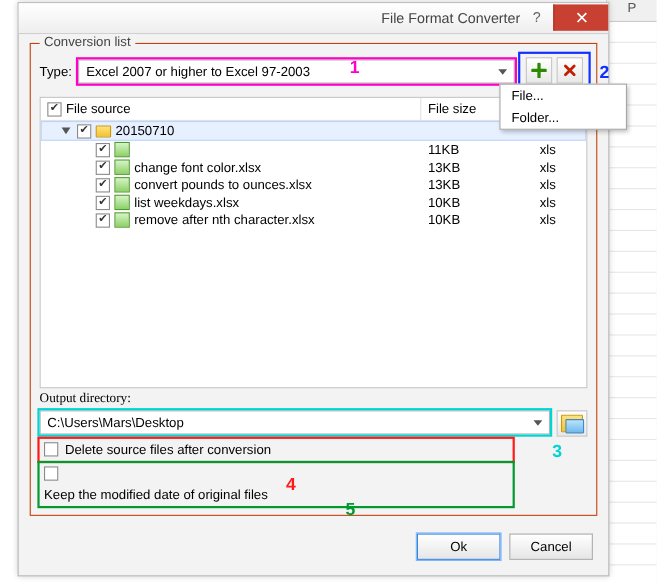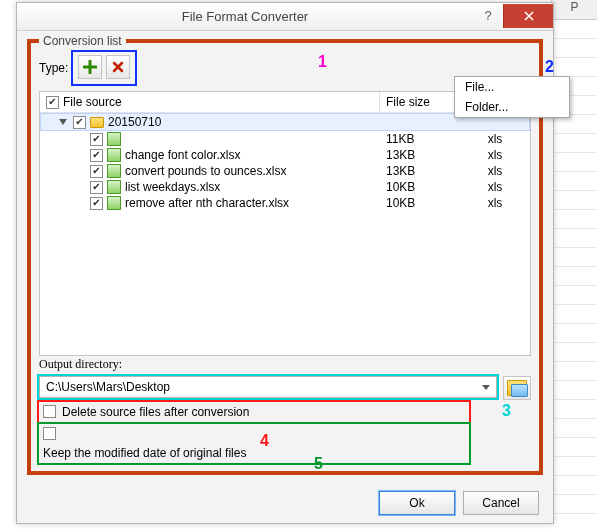--- a/index.html
+++ b/index.html
@@ -1,25 +1,25 @@
 <!DOCTYPE html>
 <html><head>
 <meta charset="utf-8">
 <style>
 * { box-sizing: border-box; margin: 0; padding: 0; font-family: "Segoe UI", Tahoma, sans-serif; font-size: 12px; }
 body { background: #fff; position: relative; width: 597px; height: 530px; }
 .window { position: absolute; left: 16px; top: 2px; width: 538px; height: 522px; background: #f3f3f3; border: 1px solid #b5b5b5; box-shadow: 0 0 6px rgba(0,0,0,.2); }
 .titlebar { height: 28px; background: linear-gradient(#fff,#eee); display: flex; align-items: center; border-bottom: 1px solid #d0d0d0; position: relative; }
-.title { flex: 1; text-align: center; color: #444; font-size: 13px; }
+.title { flex: 1; text-align: right; color: #444; font-size: 13px; }
 .tb-btn { width: 44px; height: 22px; margin-top: -2px; display: flex; align-items: center; justify-content: center; color: #666; font-size:13px;}
 .tb-help { color:#606060; width: 30px; }
 .tb-close { background: #c84031; color: #fff; width: 50px; height:24px; border-left: 1px solid #a83020; }
 .tb-close svg{stroke:#fff;}
 .body { padding: 8px 10px 10px 10px; }
-.grp { border: 4px solid #c2410c; padding: 10px 8px 8px 8px; position: relative; margin-bottom: 8px; }
+.grp { border: 1px solid #c2410c; padding: 10px 8px 8px 8px; position: relative; margin-bottom: 8px; }
 .grp-title { position: absolute; left: 8px; top: -9px; background: #f3f3f3; padding: 0 4px; color: #444; }
 .row-type { display: flex; align-items: center; gap: 6px; margin-bottom: 8px; }
 .type-select { flex:1; height: 22px; border: 1px solid #b5b5b5; background: #fff; display:flex; align-items:center; padding:0 6px; justify-content:space-between;}
 .chev { width:0;height:0;border-left:4px solid transparent;border-right:4px solid transparent;border-top:5px solid #555; margin-left:4px;}
 .annot-magenta { outline: 2px solid #ff00c8; outline-offset: 0px; }
 .annot-blue { outline: 2px solid #1030ff; outline-offset: 1px; }
 .annot-cyan { outline: 2px solid #00d5d5; }
 .annot-red { outline: 2px solid #ff1a1a; }
 .annot-green { outline: 2px solid #009a2e; flex-direction: column; }
 .num { position: absolute; font-weight: bold; pointer-events: none; }
@@ -111,20 +111,24 @@
         </svg>
     </div>
   </div>
 
   <div class="body">
     <div class="grp">
       <span class="grp-title">Conversion list</span>
 
       <div class="row-type">
         <span>Type:</span>
+        <div class="type-select annot-magenta">
+          <span>Excel 2007 or higher to Excel 97-2003</span>
+          <span class="chev"></span>
+        </div>
         <div class="toolbtns-wrap annot-blue">
           <div class="toolbtn addbtn">
             <svg width="14" height="14" viewBox="0 0 14 14">
                 <path d="M7 1 V13 M1 7 H13" stroke="#2d8a00" stroke-width="3" stroke-linecap="round"></path>
               </svg>
           </div>
           <div class="toolbtn delbtn">
             <svg width="12" height="12" viewBox="0 0 12 12">
                 <path d="M2 2 L10 10 M10 2 L2 10" stroke="#c02000" stroke-width="2.5" stroke-linecap="round"></path>
               </svg>

